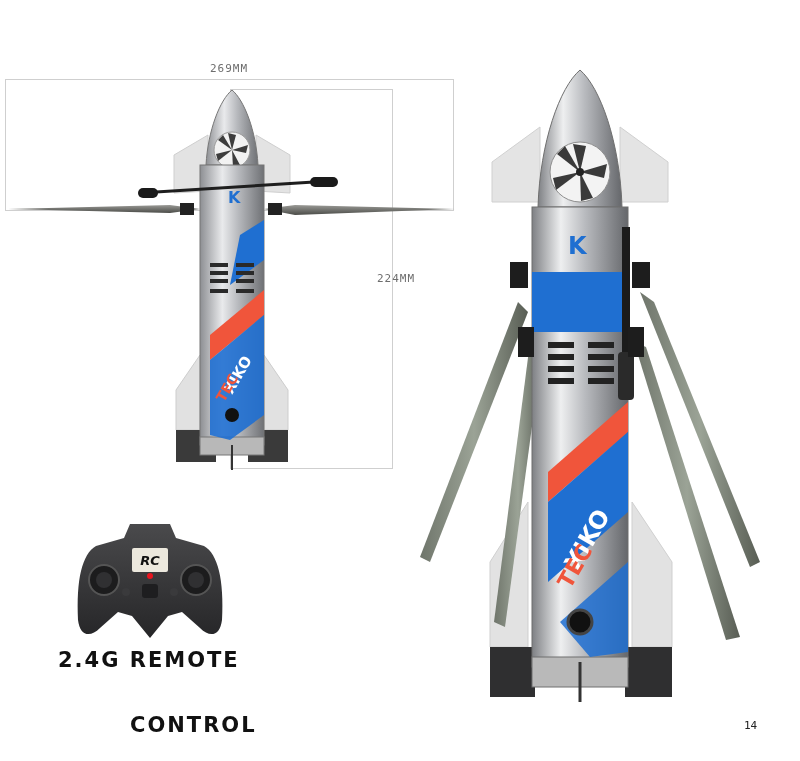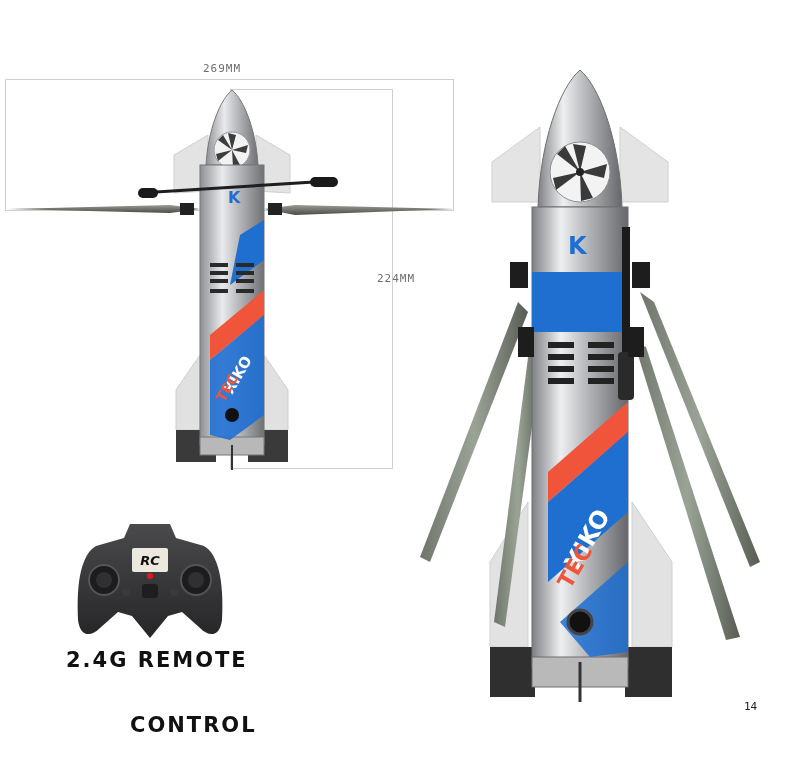--- a/index.html
+++ b/index.html
@@ -8,21 +8,21 @@
   .dim-label{position:absolute;color:#6e6e6e;font-size:11px;letter-spacing:1px;font-family:"DejaVu Sans Mono",monospace;}
   .box{position:absolute;border:1.5px solid #cfcfcf;box-sizing:border-box;}
   .caption{position:absolute;color:#111;font-size:21px;font-weight:bold;letter-spacing:2px;font-family:"DejaVu Sans",sans-serif;line-height:26px;}
   .page-num{position:absolute;font-size:11px;color:#222;font-family:"DejaVu Sans Mono",monospace;}
 </style>
 </head>
 <body>
 
 <div class="box" style="left:5px;top:79px;width:449px;height:132px;"></div>
 <div class="box" style="left:230px;top:89px;width:163px;height:380px;"></div>
-<div class="dim-label" style="left:203px;top:62px;text-align:center;">269MM</div>
+<div class="dim-label" style="left:210px;top:62px;text-align:center;">269MM</div>
 <div class="dim-label" style="left:377px;top:272px;">224MM</div>
 
 <svg class="abs" style="left:0;top:85px;" width="470" height="390" viewBox="0 0 470 390">
   <defs>
     <linearGradient id="metal" x1="0" x2="1" y1="0" y2="0">
       <stop offset="0" stop-color="#8d8f93"></stop>
       <stop offset="0.35" stop-color="#e9eaec"></stop>
       <stop offset="0.6" stop-color="#b7b9bd"></stop>
       <stop offset="1" stop-color="#6f7175"></stop>
     </linearGradient>
@@ -173,16 +173,16 @@
   <circle cx="78" cy="56" r="3" fill="#e8141e"></circle>
   <circle cx="32" cy="60" r="15" fill="#1c1c1d" stroke="#555" stroke-width="2"></circle>
   <circle cx="32" cy="60" r="8" fill="#303032"></circle>
   <circle cx="124" cy="60" r="15" fill="#1c1c1d" stroke="#555" stroke-width="2"></circle>
   <circle cx="124" cy="60" r="8" fill="#303032"></circle>
   <circle cx="54" cy="72" r="4" fill="#3a3a3c"></circle>
   <circle cx="102" cy="72" r="4" fill="#3a3a3c"></circle>
   <rect x="70" y="64" width="16" height="14" rx="3" fill="#1e1e20"></rect>
 </svg>
 
-<div class="caption" style="left:66px;top:647px;text-align:center;">2.4G REMOTE</div>
+<div class="caption" style="left:58px;top:647px;text-align:center;">2.4G REMOTE</div>
 <div class="caption" style="left:130px;top:668px;margin-top:44px;">CONTROL</div>
 
-<div class="page-num" style="left:744px;top:700px;">14</div>
+<div class="page-num" style="left:744px;top:719px;">14</div>
 
 </body></html>

